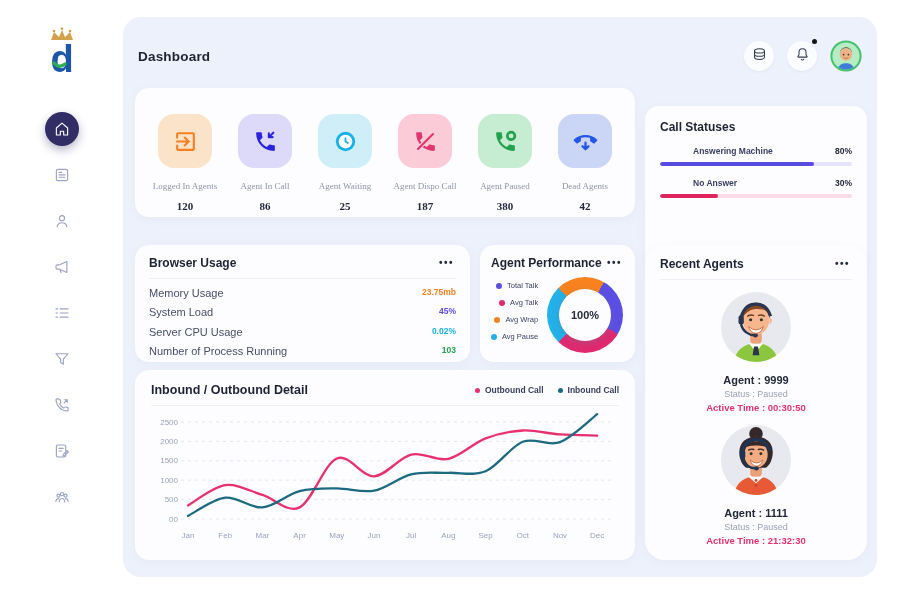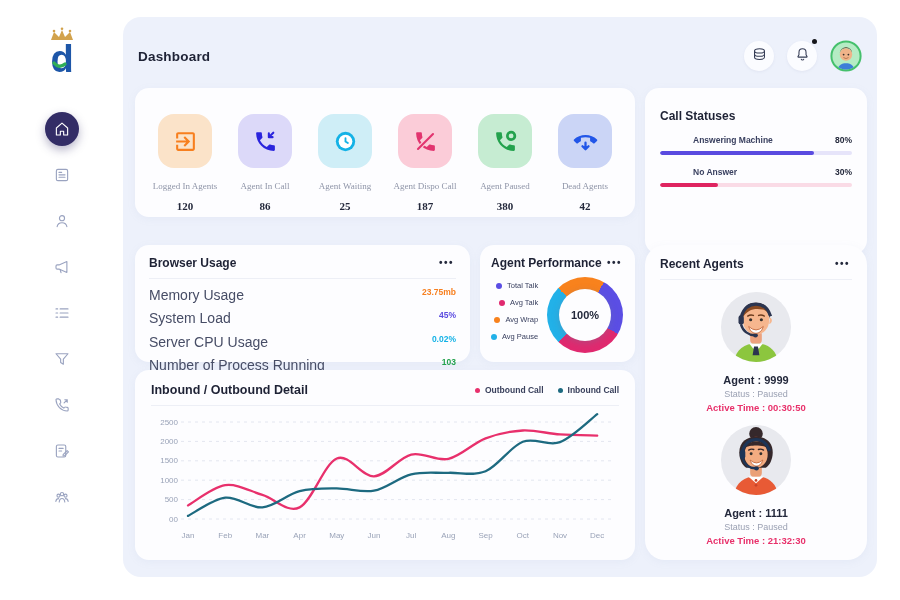--- a/index.html
+++ b/index.html
@@ -40,32 +40,32 @@
 
   
   #stats-card { left:12px; top:71px; width:500px; height:129px; padding:26px 10px 12px;
                 display:grid; grid-template-columns:repeat(6,1fr); text-align:center;font-family:Liberation Serif, serif; }
   .stat-tile { width:54px; height:54px; border-radius:16px; margin:0 auto;
                display:flex; align-items:center; justify-content:center; }
   .stat-label { margin-top:13px; font-size:9px; color:#8f95a8; }
   .stat-value { margin-top:9px; font-size:11px; font-weight:bold; color:#23283b; }
 
   
-  #call-statuses { left:522px; top:71px; width:222px; height:166px; padding:21px 15px; }
+  #call-statuses { left:522px; top:89px; width:222px; height:166px; padding:14px 15px; }
   .status-row { margin-top:12px; }
   .status-line { display:flex; justify-content:space-between; align-items:baseline; }
   .status-label { font-size:8.5px; font-weight:bold; color:#3a4160;margin-left:33px; }
   .status-value { font-size:8.5px; font-weight:bold; color:#23283b; }
   .bar-track { margin-top:6px; height:4px; border-radius:3px; overflow:hidden; }
   .bar-fill { height:100%; border-radius:3px; }
 
   
   #browser-usage { left:12px; top:228px; width:335px; height:117px; padding:11px 14px; }
   .usage-row { display:flex; justify-content:space-between; margin-top:7.5px; }
-  .usage-label { font-size:14px; color:#474d66; }
+  .usage-label { font-size:11px; color:#474d66; }
   .usage-value { font-size:8.5px; font-weight:bold; }
 
   
   #agent-performance { left:357px; top:228px; width:155px; height:117px; padding:11px 11px; }
   .perf-body { display:flex; margin-top:7px; }
   .perf-legend { display:flex; flex-direction:column; gap:8px; margin-top:4px; }
   .legend-item { display:flex; align-items:center; gap:5px;justify-content:flex-end; }
   .legend-dot { width:6px; height:6px; border-radius:50%; flex:0 0 auto; }
   .legend-label { font-size:7.5px; color:#3a4160; }
   .donut-wrap { position:relative; width:76px; height:76px; margin-left:auto; margin-right:1px; }

